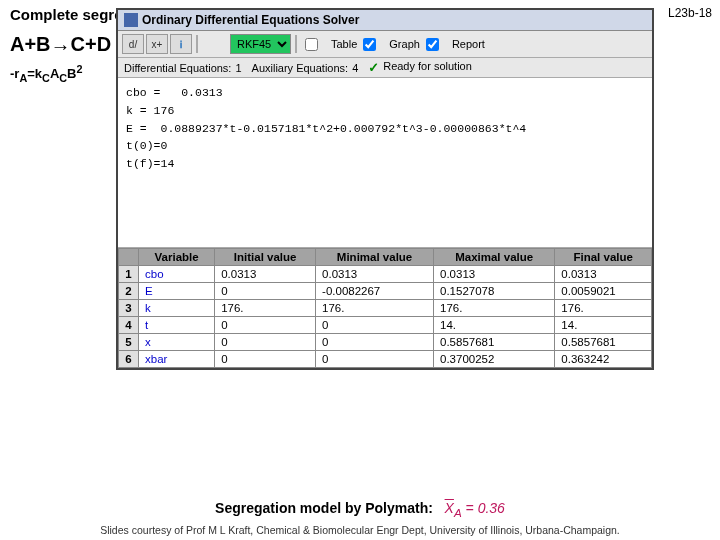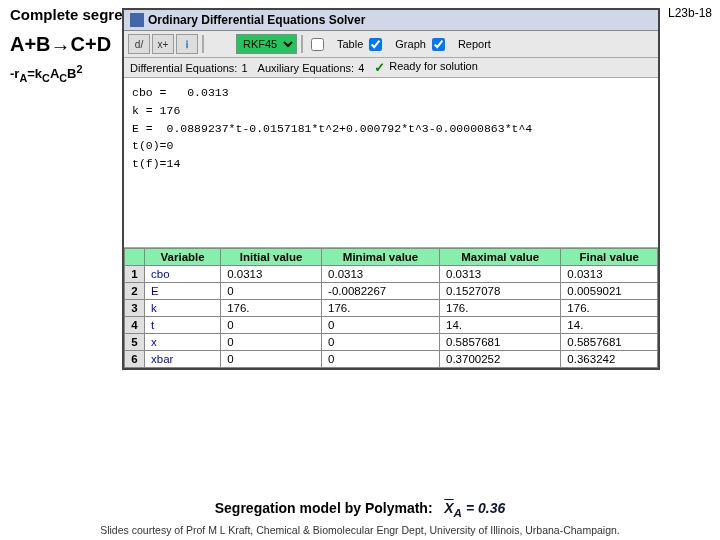--- a/index.html
+++ b/index.html
@@ -44,21 +44,21 @@
 
     .reaction-text {
       font-size: 20px;
       font-weight: bold;
       color: #000;
       line-height: 1.4;
     }
 
     .ode-solver-box {
       position: absolute;
-      left: 122px;
+      left: 116px;
       top: 8px;
       width: 538px;
       border: 2px solid #444;
       background: #f0f0f0;
     }
 
     .ode-title-bar {
       background: #d0d8e8;
       padding: 3px 6px;
       font-size: 12px;
@@ -169,21 +169,21 @@
       color: #0000cc;
     }
 
     .results-table {
       width: 100%;
       border-collapse: collapse;
       font-size: 11.5px;
     }
 
     .results-table th {
-      background: #86efac;
+      background: #a3a3a3;
       border: 1px solid #888;
       padding: 2px 6px;
       font-weight: bold;
       text-align: center;
       color: #000;
     }
 
     .results-table td {
       border: 1px solid #888;
       padding: 2px 6px;
@@ -213,22 +213,22 @@
 
     .segregation-title {
       font-size: 14px;
       font-weight: bold;
       color: #000;
       margin-bottom: 3px;
     }
 
     .xa-formula {
       font-size: 14px;
-      font-weight: bold;
-      color: #0f172a;
+      font-weight: normal;
+      color: #be185d;
       font-style: italic;
     }
 
     .footer-text {
       font-size: 10.5px;
       color: #333;
       text-align: center;
       position: absolute;
       bottom: 4px;
       left: 10px;

